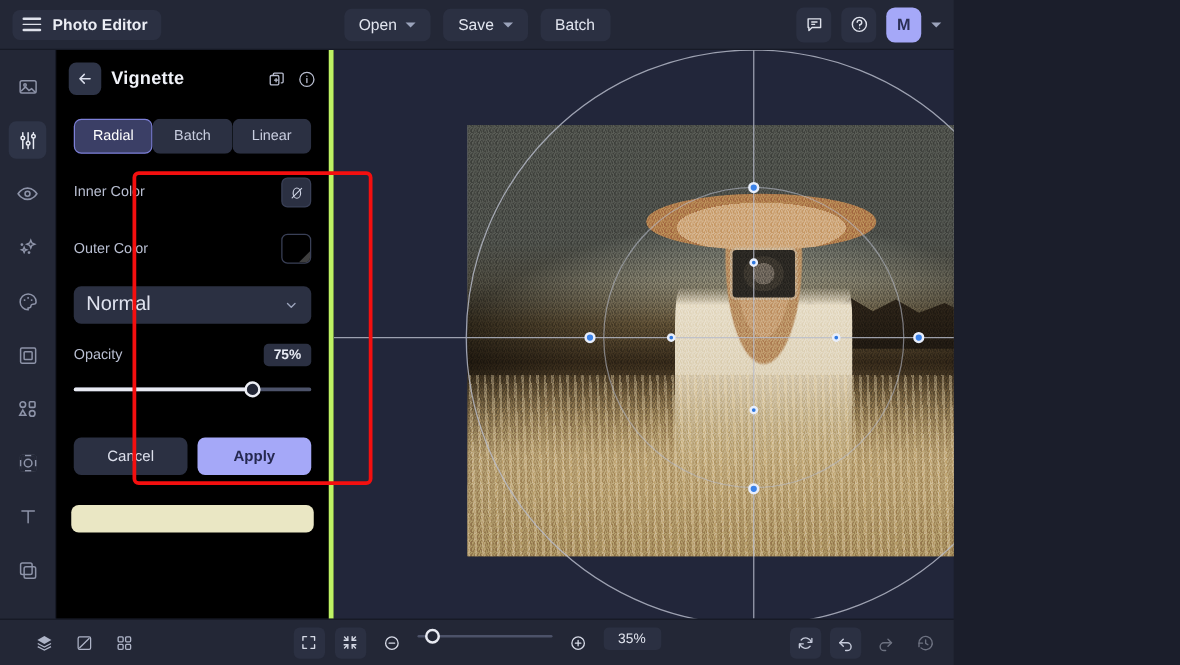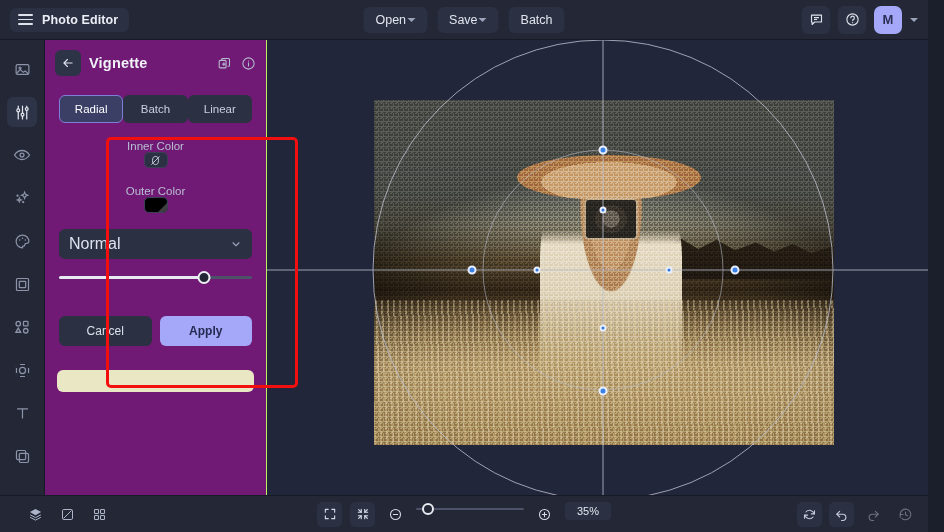--- a/index.html
+++ b/index.html
@@ -3,42 +3,42 @@
 <meta charset="utf-8">
 <style>
   * { margin:0; padding:0; box-sizing:border-box; }
   html,body { width:944px; height:532px; overflow:hidden; }
   body {
     background:#1b1e2b;
     font-family:"Liberation Sans", sans-serif;
     color:#cfd3e0;
     -webkit-font-smoothing:antialiased;
   }
-  .app { position:relative; width:928px; height:532px; display:flex; flex-direction:column; }
+  .app { position:relative; width:763px; height:532px; display:flex; flex-direction:column; }
 
   
   .topbar {
     height:40px; flex:0 0 40px; background:#232736;
     display:flex; align-items:center; position:relative;
     border-bottom:1px solid #171a26;
   }
   .brand {
     display:flex; align-items:center; gap:9px;
     margin-left:10px; padding:5px 11px 5px 8px;
     background:#2b3042; border-radius:6px; cursor:pointer;
   }
   .brand-title { font-size:12.5px; color:#eceef5; font-weight:600; letter-spacing:.1px; }
   .hamburger { width:15px; height:11px; display:flex; flex-direction:column; justify-content:space-between; }
   .hamburger i { display:block; height:1.6px; background:#dfe2ec; border-radius:1px; }
 
   .top-center { position:absolute; left:50%; transform:translateX(-50%); display:flex; gap:10px; }
   .tbtn {
     background:#2b3042; border:none; color:#e2e5ef;
     font-family:inherit; font-size:12.5px; padding:6px 12px; border-radius:6px;
-    display:flex; align-items:center; gap:1px; cursor:pointer;
+    display:flex; align-items:center; gap:7px; cursor:pointer;
   }
   .caret { width:0;height:0;border-left:4px solid transparent;border-right:4px solid transparent;border-top:4.5px solid #9ba3bb; }
 
   .top-right { margin-left:auto; margin-right:10px; display:flex; align-items:center; gap:8px; }
   .iconbtn {
     width:28px;height:28px;background:#2b3042;border-radius:6px;
     display:flex;align-items:center;justify-content:center;cursor:pointer;border:none;
   }
   .avatar {
     width:28px;height:28px;border-radius:7px;background:#a5a8f8;
@@ -58,22 +58,22 @@
   }
   .rail-item {
     width:30px;height:30px;border-radius:6px;display:flex;
     align-items:center;justify-content:center;cursor:pointer;
   }
   .rail-item.active{background:#2e3447;}
   .rail-item svg{display:block;}
 
   
   .panel {
-    width:222px; flex:0 0 222px; background:#701a75;
-    border-right:1px solid #bef264; position:relative;
+    width:222px; flex:0 0 222px; background:#000000;
+    border-right:4px solid #bef264; position:relative;
     display:flex; flex-direction:column;
   }
   .panel-head {
     height:46px; display:flex; align-items:center; padding:0 10px; gap:8px;
   }
   .backbtn{
     width:26px;height:26px;border-radius:6px;background:#2e3447;
     display:flex;align-items:center;justify-content:center;cursor:pointer;flex:0 0 26px;
   }
   .panel-title{font-size:14.5px;font-weight:700;color:#f0f2f8;letter-spacing:.2px;}
@@ -93,21 +93,21 @@
   }
   .seg-btn{
     flex:1; text-align:center; font-size:11.5px; padding:7px 0;
     background:#2b3042; border-radius:6px; color:#c9cee0; cursor:pointer;
     border:1px solid transparent;
   }
   .seg-btn.sel{ background:#3b3f66; color:#fff; border-color:#7d80d8; }
 
   .row {
     display:flex; align-items:center; justify-content:space-between;
-    margin-top:17px; height:28px;flex-direction:column;
+    margin-top:17px; height:28px;
   }
   .row-label{ font-size:11.5px; color:#b9bfd2; }
   .swatch-none{
     width:24px;height:24px;border-radius:5px;background:#2b3042;
     display:flex;align-items:center;justify-content:center;cursor:pointer;
     border:1px solid #3a4057;
   }
   .swatch-black{
     width:24px;height:24px;border-radius:5px;background:#000;
     cursor:pointer;border:1px solid #3a4057;position:relative;overflow:hidden;
@@ -406,20 +406,24 @@
           <span class="swatch-black"></span>
         </div>
 
         <div class="select">
           <span>Normal</span>
           <svg width="12" height="12" viewBox="0 0 24 24" fill="none" stroke="#9ba3bb" stroke-width="2.2">
             <path d="M6 9.5l6 6 6-6" stroke-linecap="round" stroke-linejoin="round"></path>
           </svg>
         </div>
 
+        <div class="opacity-row">
+          <span class="row-label">Opacity</span>
+          <span class="opacity-val">75%</span>
+        </div>
         <div class="slider-wrap">
           <span class="slider-track"></span>
           <span class="slider-fill"></span>
           <span class="slider-thumb"></span>
         </div>
 
         <div class="btn-row">
           <button class="btn btn-cancel">Cancel</button>
           <button class="btn btn-apply">Apply</button>
         </div>

